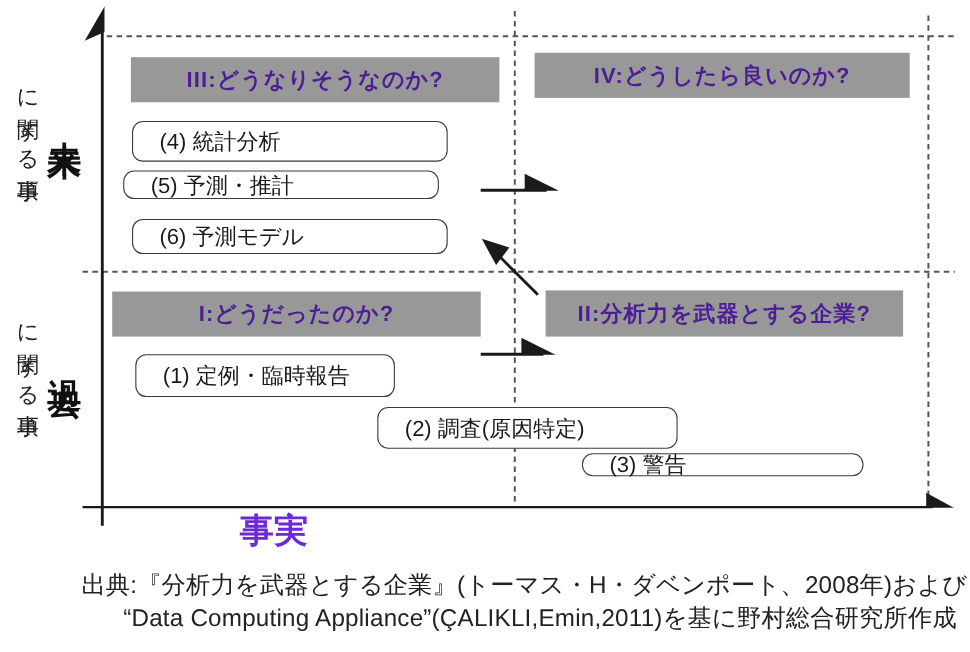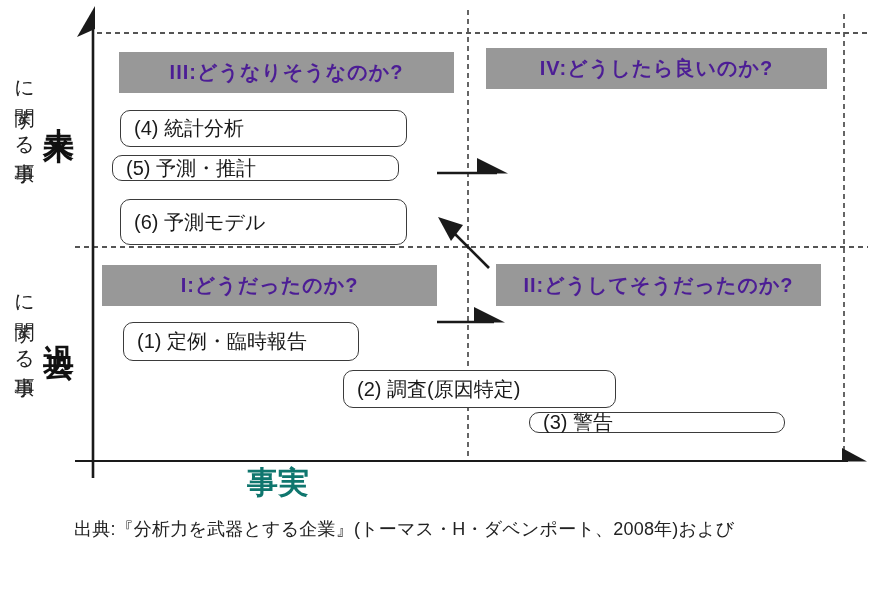--- a/index.html
+++ b/index.html
@@ -22,45 +22,45 @@
     letter-spacing:1px;
     white-space:nowrap;
   }
   .box{
     position:absolute;
     background:#ffffff;
     border:1.6px solid var(--boxborder,#3b3b3b);
     border-radius:10px;
     font-size:20px;
     display:flex;align-items:center;
-    padding-left:13px;
+    padding-left:24px;
     box-sizing:border-box;
     white-space:nowrap;
   }
   .vlabel{
     position:absolute;
     writing-mode:vertical-rl;
     text-orientation:upright;
     white-space:nowrap;
     line-height:1;
   }
   .vlabel.small{font-size:20px;letter-spacing:3px;color:#222;}
   .vlabel.big{font-size:31px;font-weight:bold;letter-spacing:4px;color:#111;}
   .xlabel{
     position:absolute;
     width:120px;
-    text-align:center;
+    text-align:left;
     font-size:31px;
     font-weight:bold;
-    color:#0f766e;
+    color:#6d28d9;
     white-space:nowrap;
   }
   .src{
     position:absolute;
-    font-size:18px;
+    font-size:22px;
     color:#222;
     white-space:nowrap;
     letter-spacing:0.2px;
   }
 </style>
 </head>
 <body>
 
 <div class="stage">
 
@@ -100,26 +100,27 @@
   </svg>
 
   <div class="vlabel small" style="left:15px;top:67px;">に関する事項</div>
   <div class="vlabel big" style="left:43px;top:103px;">未来</div>
   <div class="vlabel small" style="left:15px;top:281px;">に関する事項</div>
   <div class="vlabel big" style="left:43px;top:320px;">過去</div>
 
   <div class="band" style="left:119px;top:52px;width:335px;height:41px;">III:どうなりそうなのか?</div>
   <div class="band" style="left:486px;top:36px;width:341px;height:41px;margin-top:12px;">IV:どうしたら良いのか?</div>
   <div class="band" style="left:102px;top:265px;width:335px;height:41px;">I:どうだったのか?</div>
-  <div class="band" style="left:496px;top:264px;width:325px;height:42px;">II:どうしてそうだったのか?</div>
+  <div class="band" style="left:496px;top:264px;width:325px;height:42px;">II:分析力を武器とする企業?</div>
 
   <div class="box" style="left:120px;top:110px;width:287px;height:37px;">(4) 統計分析</div>
   <div class="box" style="left:112px;top:155px;width:287px;height:26px;">(5) 予測・推計</div>
-  <div class="box" style="left:120px;top:199px;width:287px;height:46px;">(6) 予測モデル</div>
+  <div class="box" style="left:120px;top:199px;width:287px;height:32px;">(6) 予測モデル</div>
   <div class="box" style="left:123px;top:322px;width:236px;height:39px;">(1) 定例・臨時報告</div>
   <div class="box" style="left:343px;top:370px;width:273px;height:38px;">(2) 調査(原因特定)</div>
   <div class="box" style="left:529px;top:412px;width:256px;height:21px;">(3) 警告</div>
 
   <div class="xlabel" style="left:218px;top:462px;">事実</div>
 
   <div class="src" style="left:74px;top:517px;">出典:『分析力を武器とする企業』(トーマス・H・ダベンポート、2008年)および</div>
+  <div class="src" style="left:112px;top:547px;">“Data Computing Appliance”(ÇALIKLI,Emin,2011)を基に野村総合研究所作成</div>
 
 </div>
 
 </body></html>

